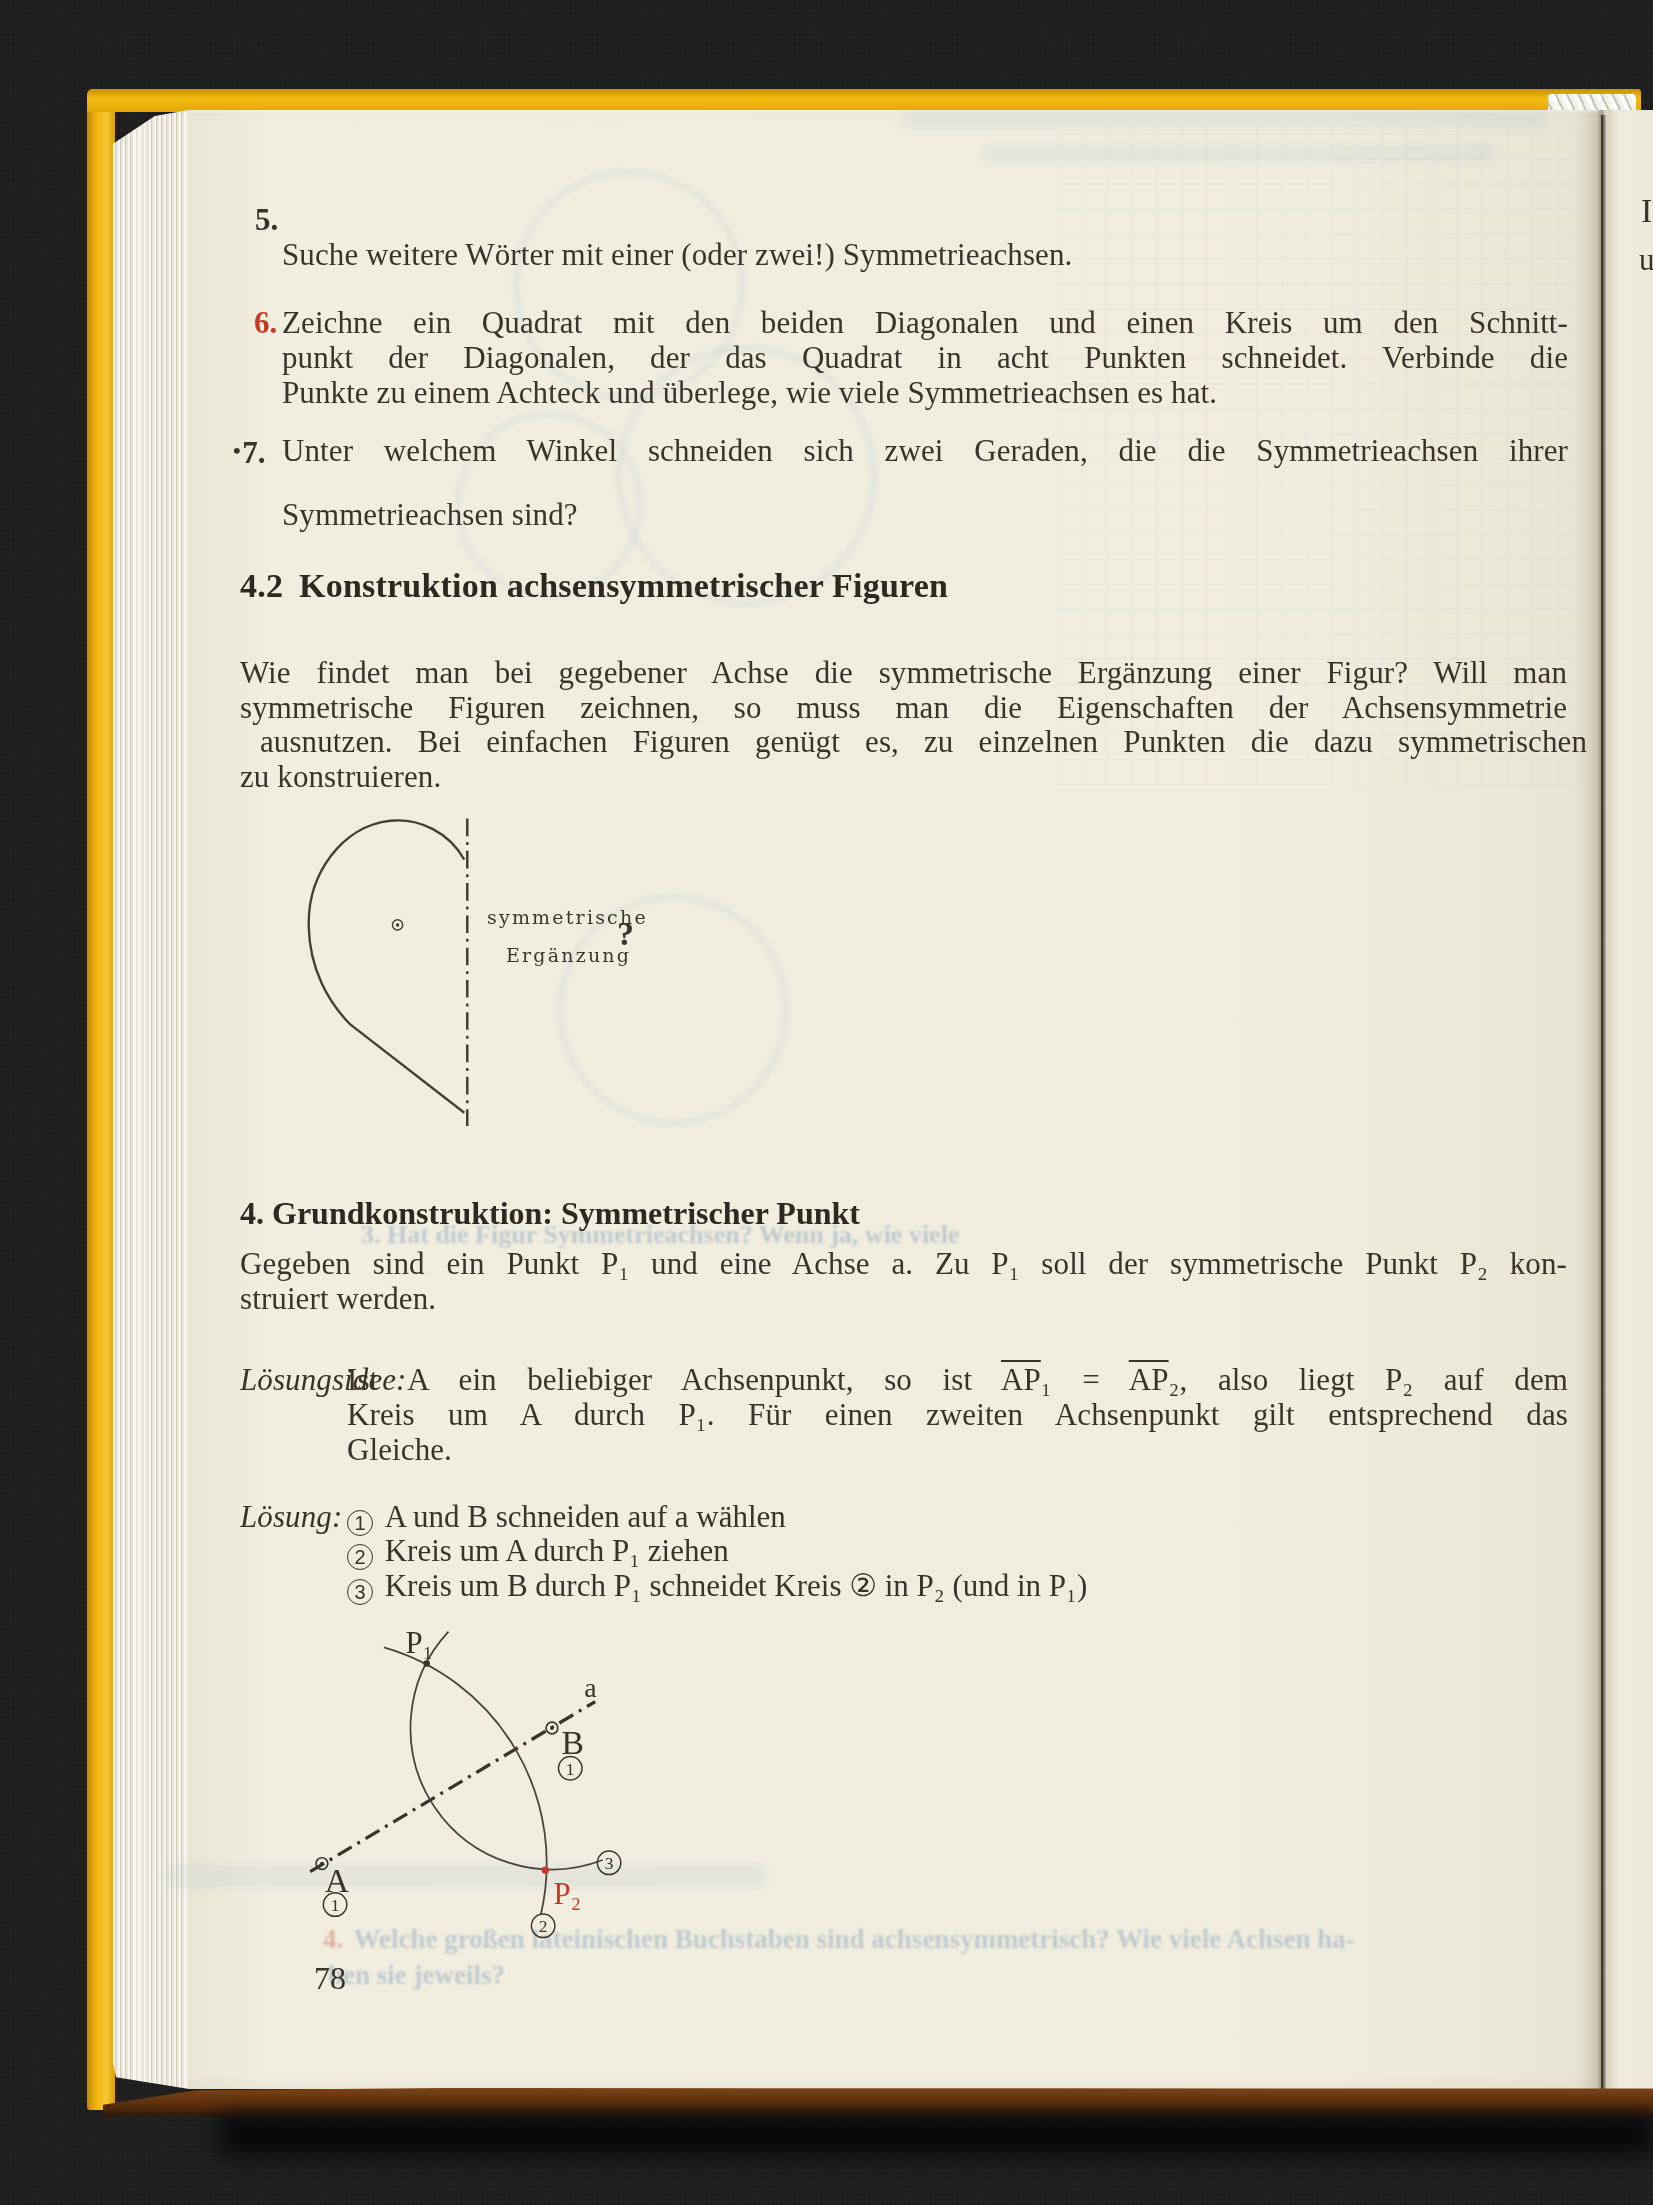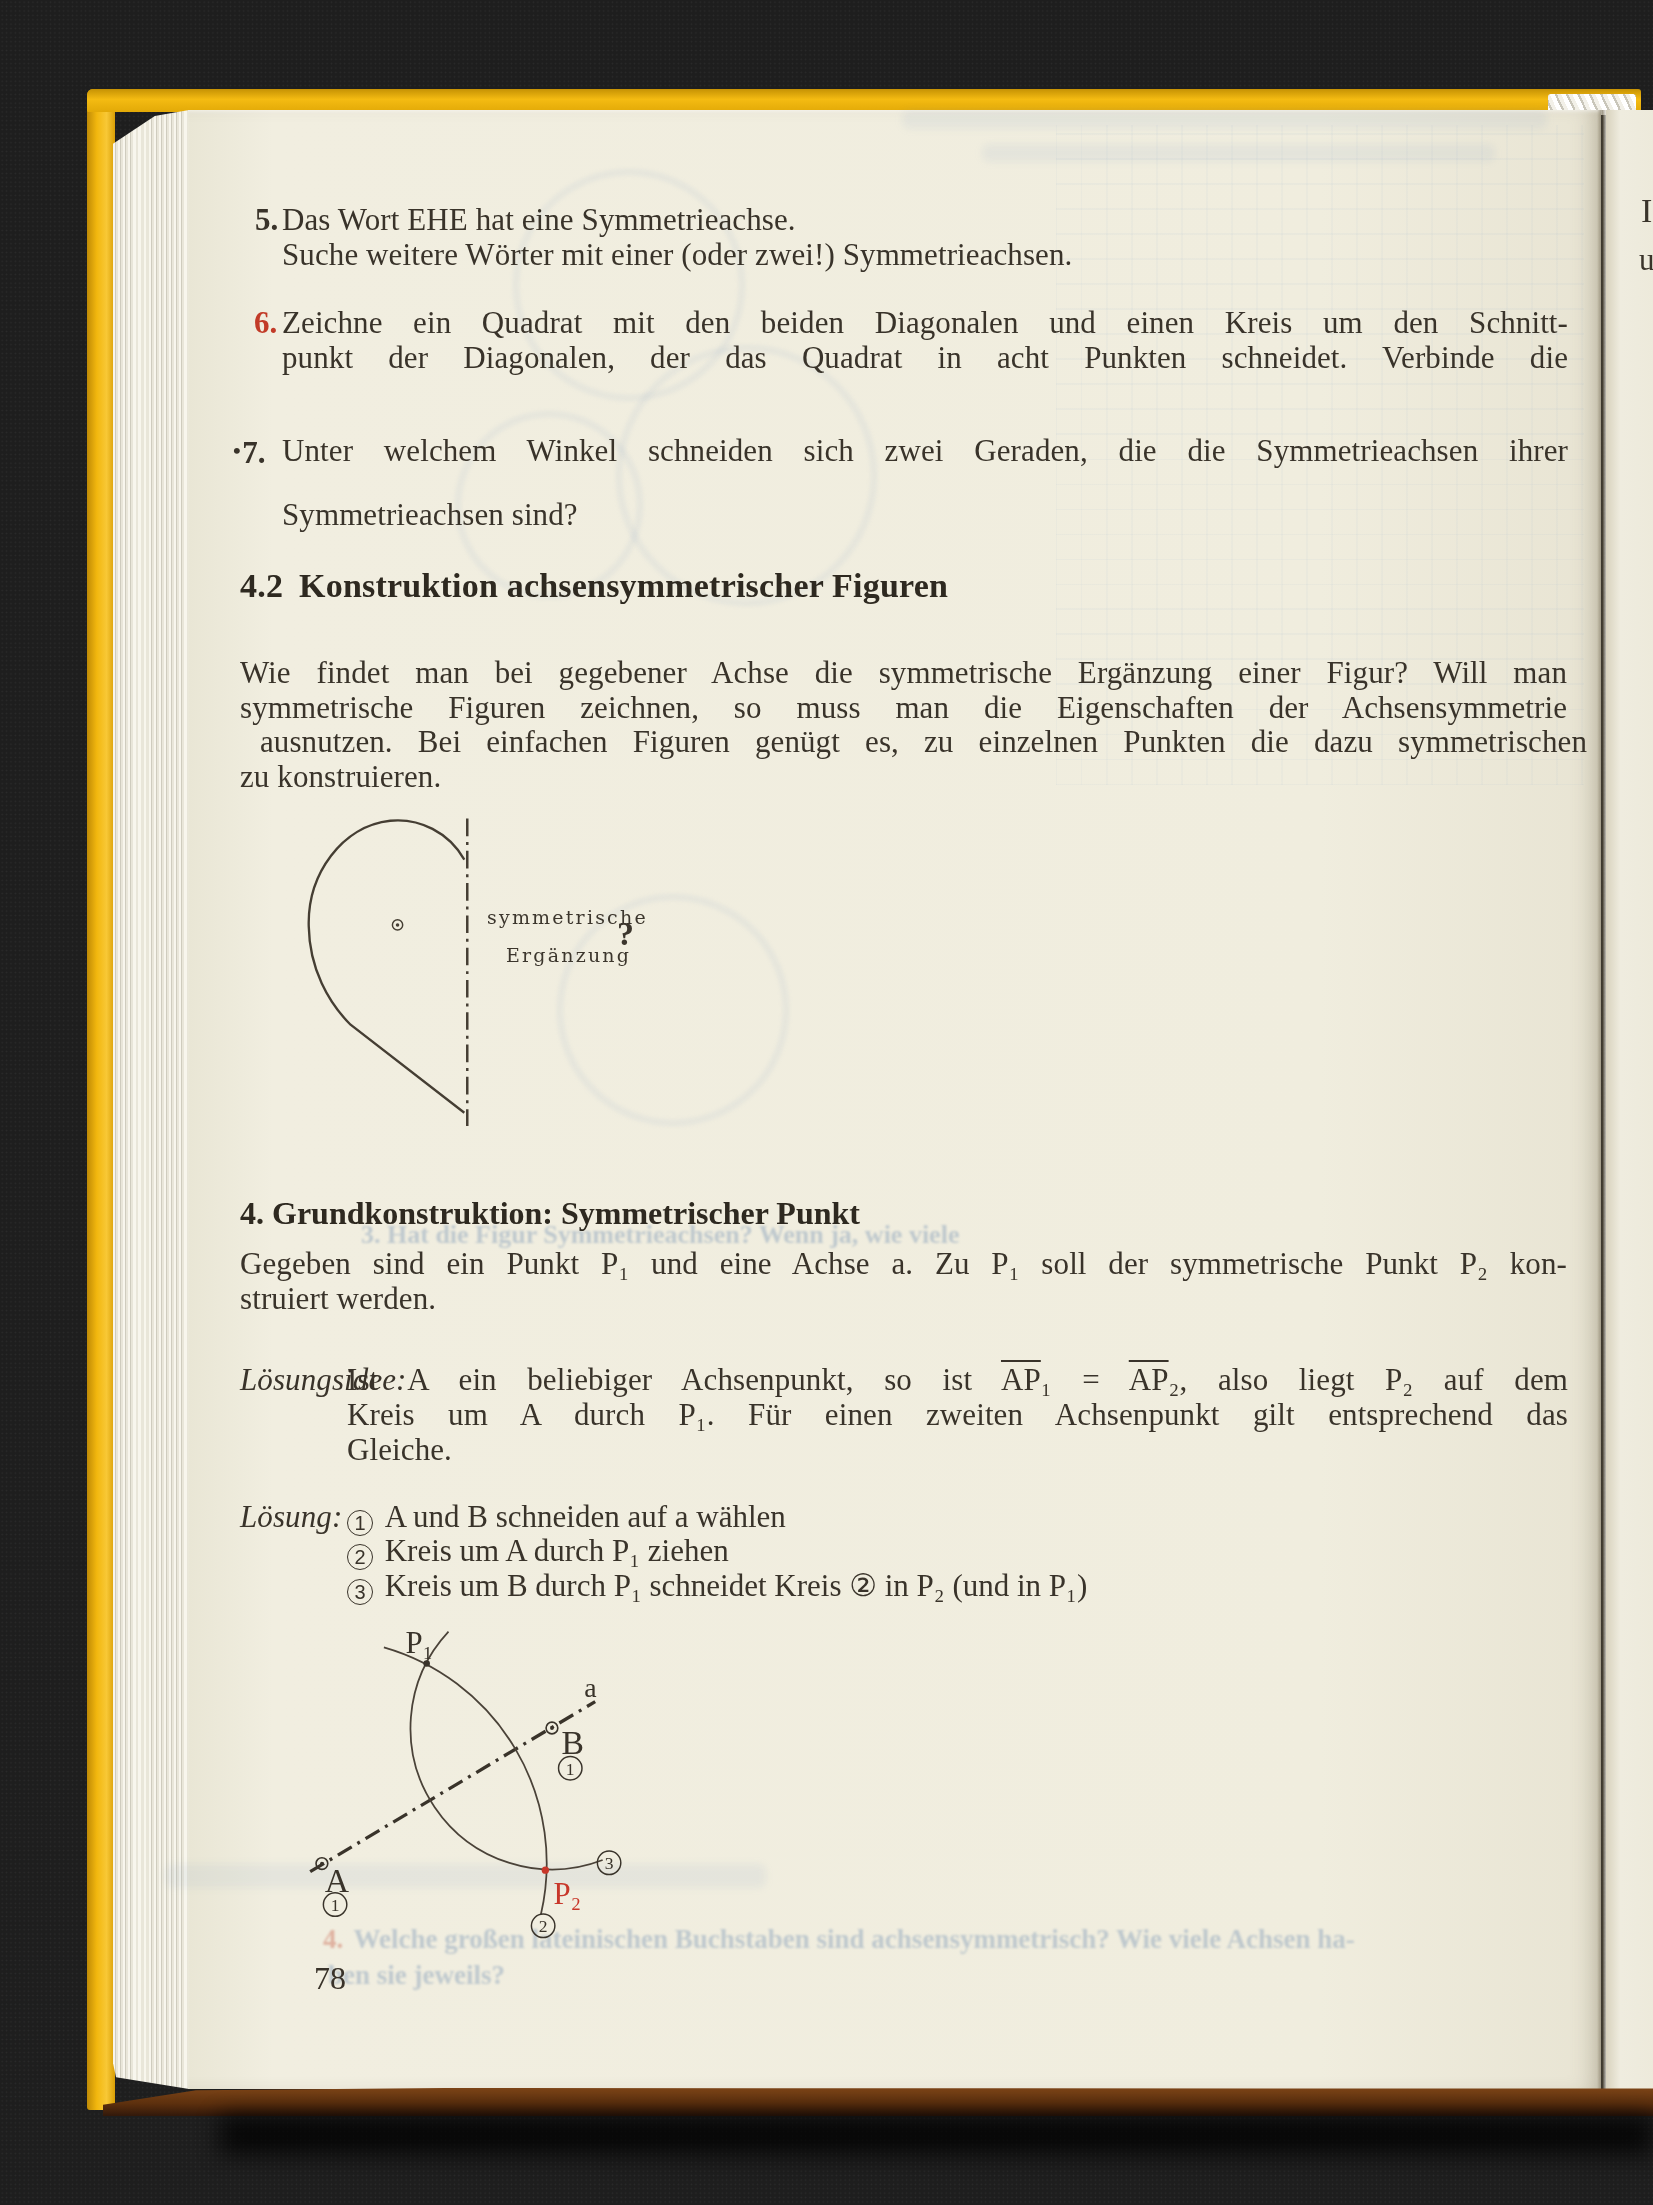--- a/index.html
+++ b/index.html
@@ -87,26 +87,26 @@
   <div class="abs ghost gcirc" style="left:455px;top:411px;width:176px;height:176px;"></div>
   <div class="abs ghost gcirc" style="left:557px;top:894px;width:220px;height:220px;"></div>
   <div class="abs ghost gsmudge" style="left:902px;top:110px;width:645px;height:19px;"></div>
   <div class="abs ghost gsmudge" style="left:982px;top:144px;width:513px;height:17.6px;"></div>
   <div class="abs ghost gsmudge" style="left:165px;top:1864px;width:601px;height:23.5px;"></div>
   <div class="abs ghost gtext" style="left:361px;top:1220px;font-size:26px;">3. Hat die Figur Symmetrieachsen? Wenn ja, wie viele</div>
   <div class="abs ghost" style="left:323px;top:1924px;font-size:27px;white-space:nowrap;"><span class="gtext gred">4.</span><span class="gtext" style="margin-left:10.3px;">Welche großen lateinischen Buchstaben sind achsensymmetrisch? Wie viele Achsen ha-</span></div>
   <div class="abs ghost gtext" style="left:328px;top:1960px;font-size:27px;">ben sie jeweils?</div>
 
   <div class="exnum" style="left:255px;top:202px;">5.</div>
-  <div class="ln" style="left:282px;top:202px;">Das Wort EHE hat eine Symmetrieachse.</div>
   <div class="ln" style="left:282px;top:237px;">Suche weitere Wörter mit einer (oder zwei!) Symmetrieachsen.</div>
 
   <div class="exnum red" style="left:254px;top:305px;">6.</div>
   <div class="ln just w-ex" style="top:305px;">Zeichne ein Quadrat mit den beiden Diagonalen und einen Kreis um den Schnitt-</div>
   <div class="ln just w-ex" style="top:340px;">punkt der Diagonalen, der das Quadrat in acht Punkten schneidet. Verbinde die</div>
+  <div class="ln" style="left:282px;top:375px;">Punkte zu einem Achteck und überlege, wie viele Symmetrieachsen es hat.</div>
 
   <div class="exnum" style="left:233px;top:433px;"><span class="bullet">•</span><span>7.</span></div>
   <div class="ln just w-ex" style="top:433px;">Unter welchem Winkel schneiden sich zwei Geraden, die die Symmetrieachsen ihrer</div>
   <div class="ln" style="left:282px;top:472px;margin-top:25px;">Symmetrieachsen sind?</div>
 
   <div class="h1" style="top:567px;"><span class="secnum">4.2</span><span>Konstruktion achsensymmetrischer Figuren</span></div>
 
   <div class="ln just w-full" style="top:655px;">Wie findet man bei gegebener Achse die symmetrische Ergänzung einer Figur? Will man</div>
   <div class="ln just w-full" style="top:690px;">symmetrische Figuren zeichnen, so muss man die Eigenschaften der Achsensymmetrie</div>
   <div class="ln just w-full" style="top:724px;margin-left:20px;">ausnutzen. Bei einfachen Figuren genügt es, zu einzelnen Punkten die dazu symmetrischen</div>

